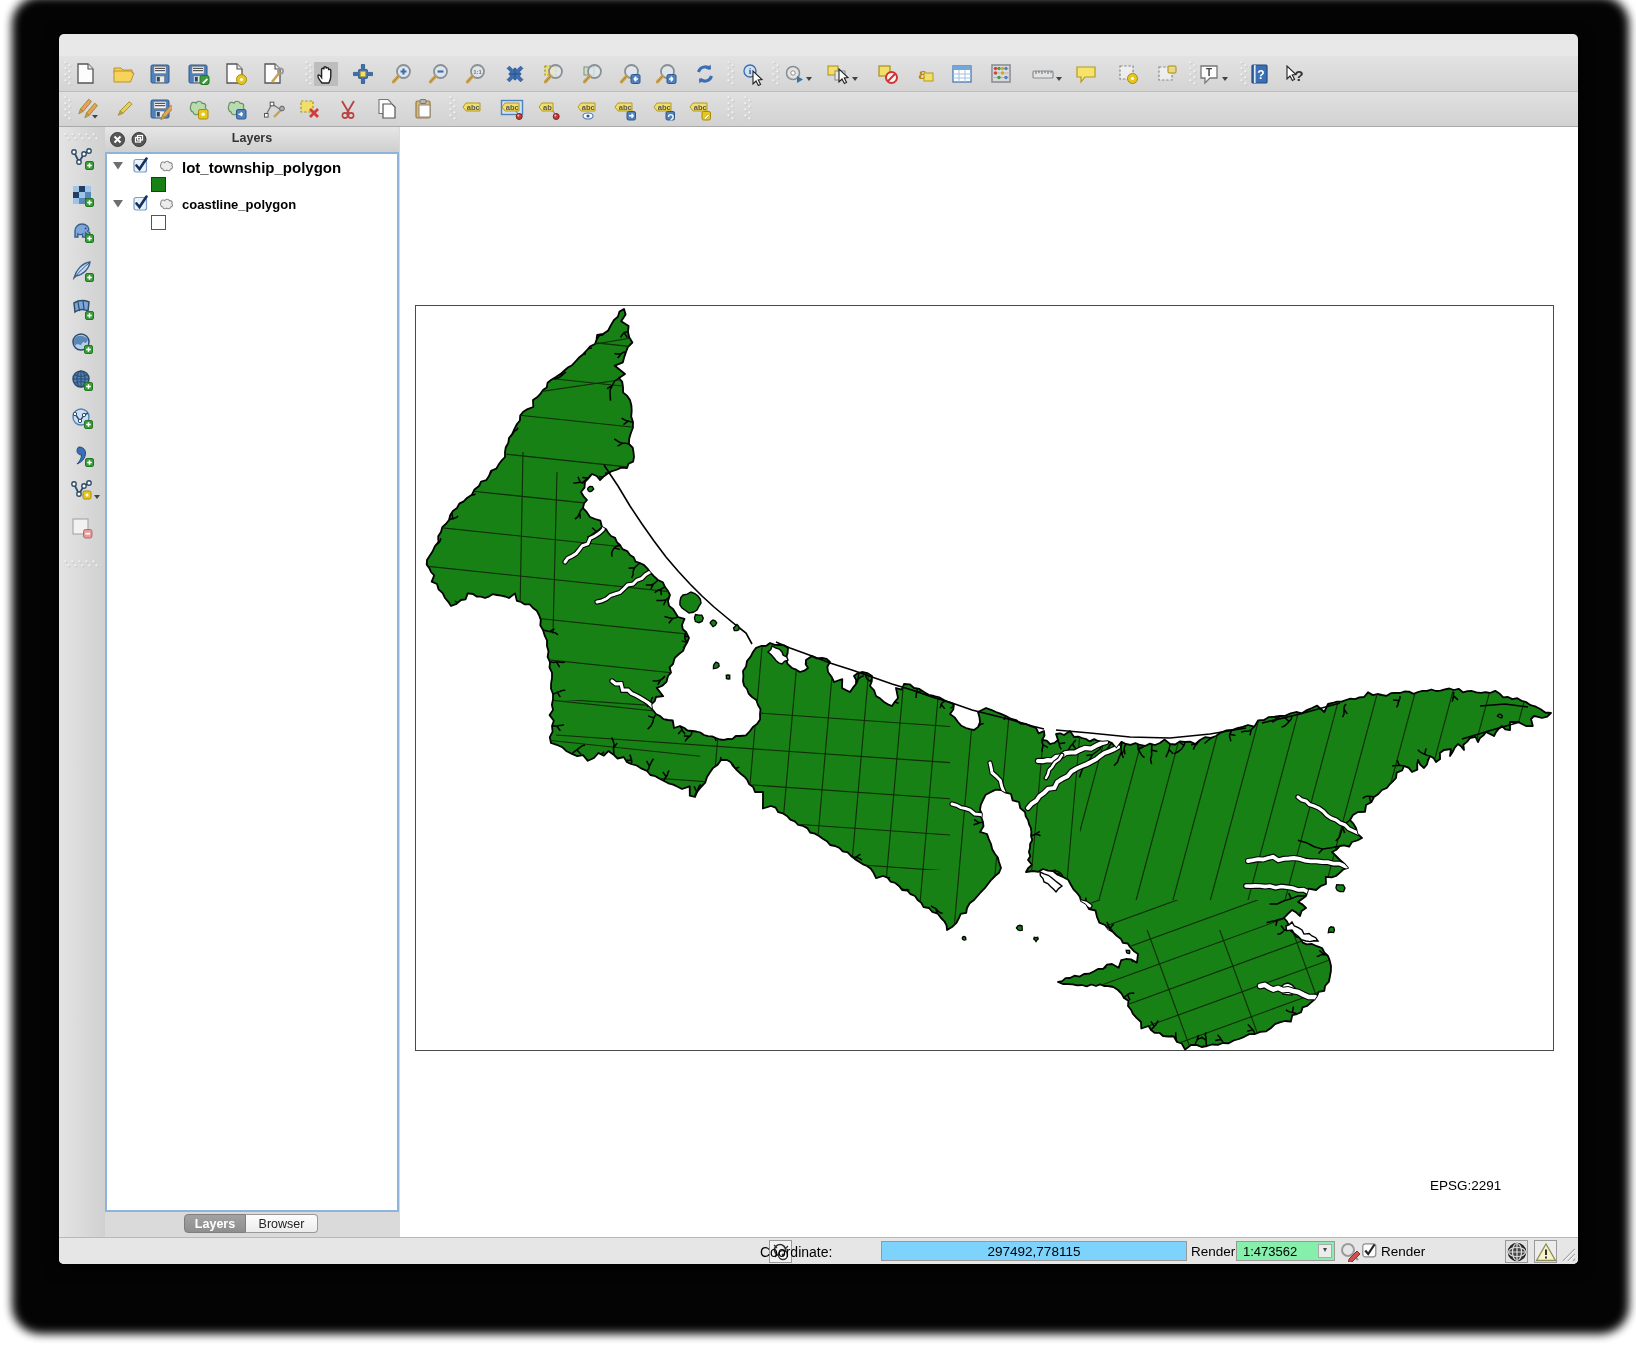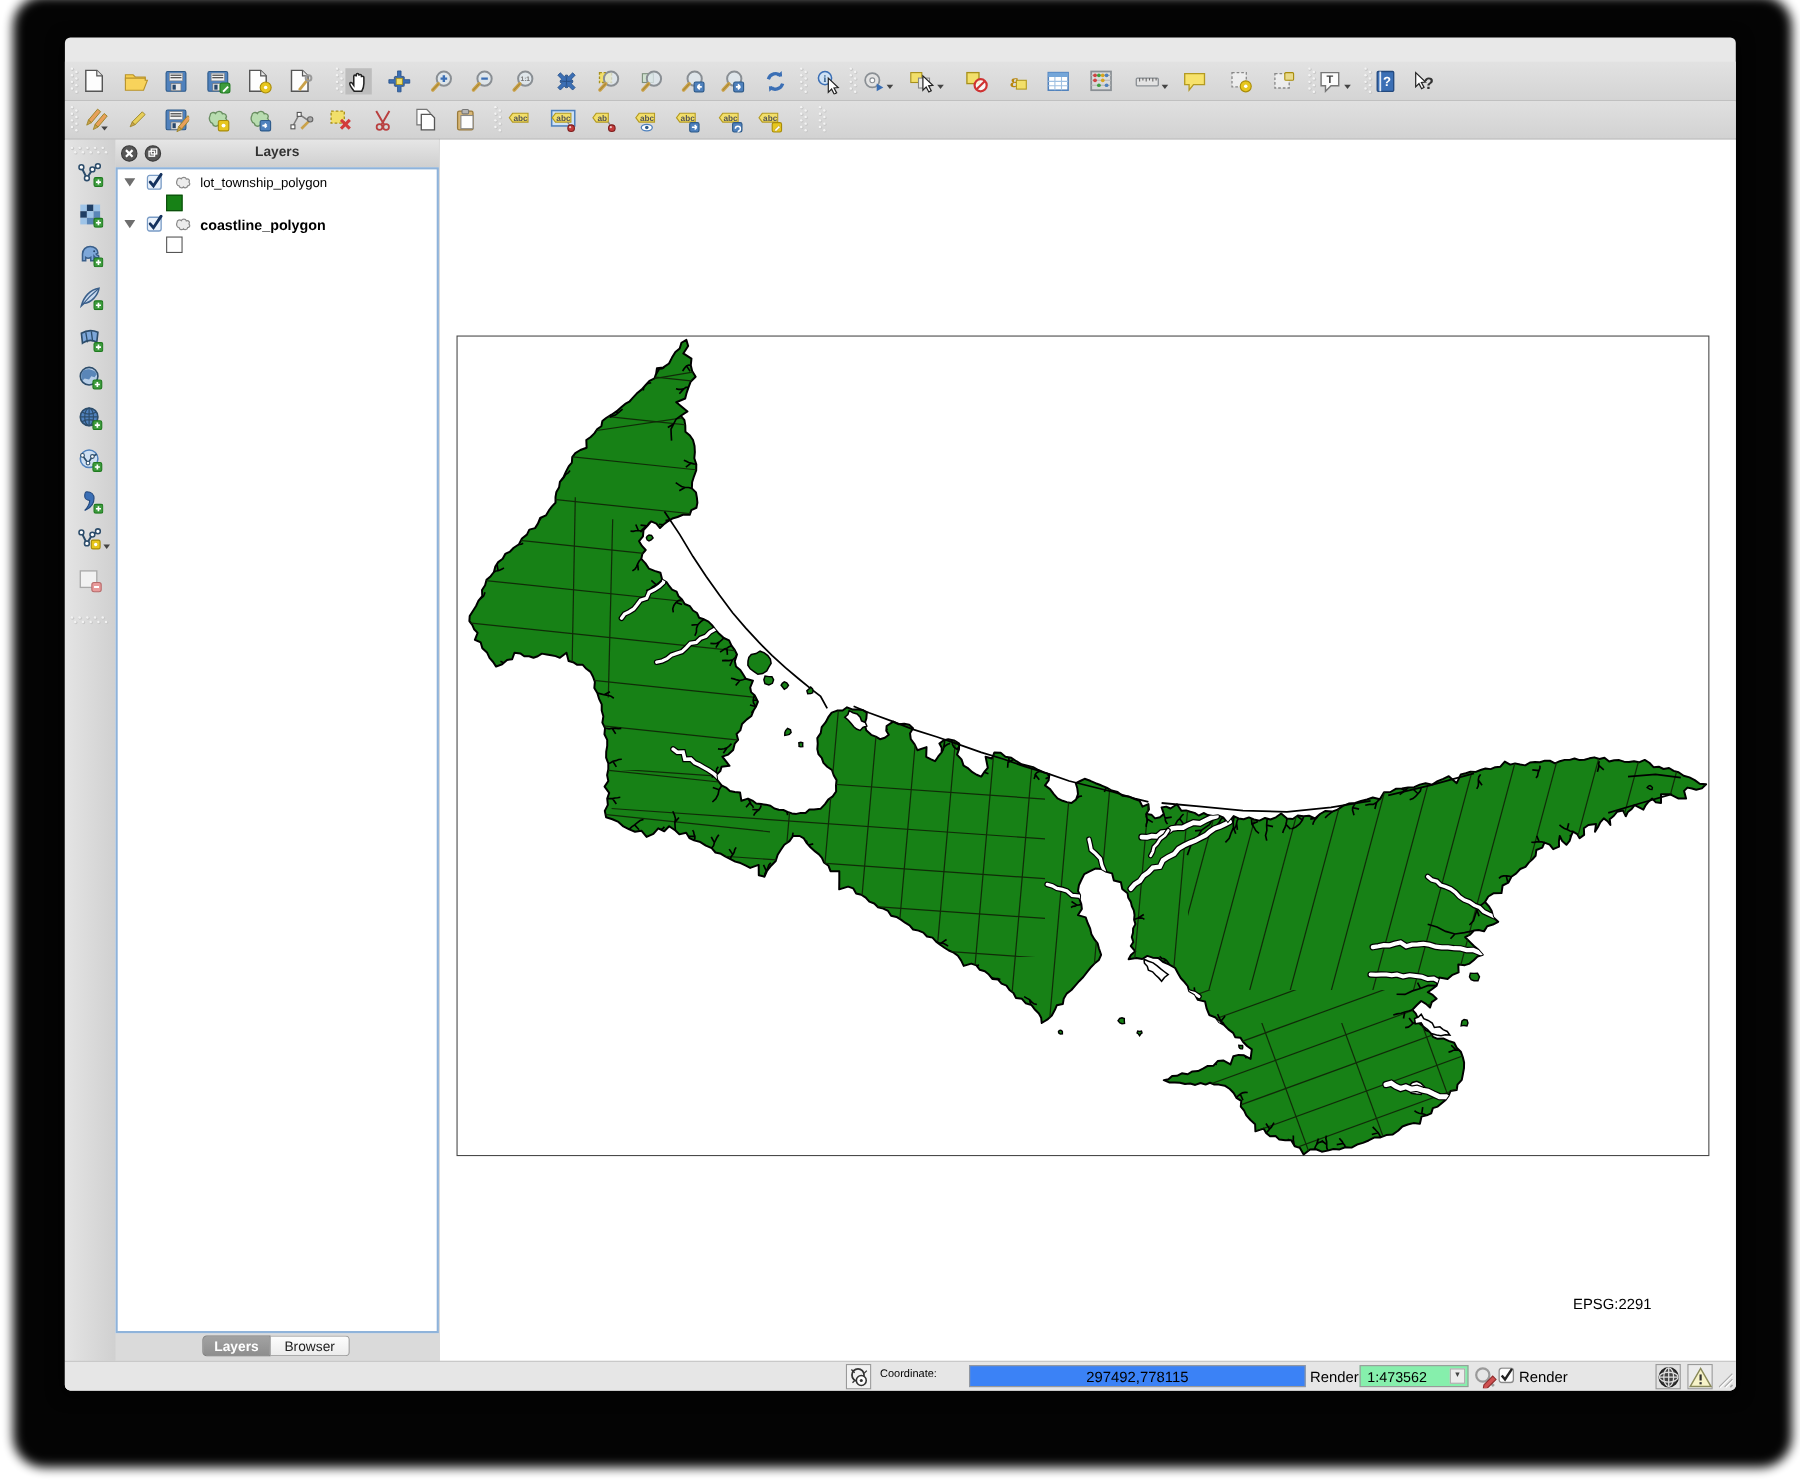--- a/index.html
+++ b/index.html
@@ -681,21 +681,21 @@
 <svg class="abs" style="left:113px;top:161px" width="10" height="9" viewBox="0 0 10 9">
     <path d="M0 1 h10 l-5 7.5z" fill="#6e6e6e"></path>
   </svg>
 <svg class="abs" style="left:133px;top:157px" width="17" height="16" viewBox="0 0 17 16">
     <rect x="1" y="2.5" width="12.5" height="12.5" rx="2" fill="#eaf2fb" stroke="#7a9cc6" stroke-width="1.2"></rect>
     <path d="M3.5 8.5 L6.5 12 L13.5 1.5" fill="none" stroke="#15325e" stroke-width="2.6" stroke-linecap="round"></path>
   </svg>
 <svg class="abs" style="left:159px;top:160px" width="17" height="13" viewBox="0 0 17 13">
     <path d="M2 4 c0-2 2.4-2.6 3.8-1.4 c.8-1.8 4-1.8 4.6.2 c2-.6 3.6 1.2 2.4 2.8 c1.4 1.2.6 3.4-1.2 3.4 c-.2 1.8-2.8 2.2-3.8 1 c-1.2 1.4-3.8.8-4-1 C1.6 9 1 5.8 2 4 z" fill="#ececec" stroke="#8a8a8a" stroke-width="1.1"></path>
   </svg>
-<div class="abs" style="left:182px;top:159px;font-size:12px;font-weight:normal;color:#000">lot_township_polygon</div>
+<div class="abs" style="left:182px;top:159px;font-size:15px;font-weight:bold;color:#000">lot_township_polygon</div>
 <div class="abs" style="left:151px;top:177px;width:15px;height:15px;background:#178116;border:1px solid #0c4a0c"></div>
 <svg class="abs" style="left:113px;top:199px" width="10" height="9" viewBox="0 0 10 9">
     <path d="M0 1 h10 l-5 7.5z" fill="#6e6e6e"></path>
   </svg>
 <svg class="abs" style="left:133px;top:195px" width="17" height="16" viewBox="0 0 17 16">
     <rect x="1" y="2.5" width="12.5" height="12.5" rx="2" fill="#eaf2fb" stroke="#7a9cc6" stroke-width="1.2"></rect>
     <path d="M3.5 8.5 L6.5 12 L13.5 1.5" fill="none" stroke="#15325e" stroke-width="2.6" stroke-linecap="round"></path>
   </svg>
 <svg class="abs" style="left:159px;top:198px" width="17" height="13" viewBox="0 0 17 13">
     <path d="M2 4 c0-2 2.4-2.6 3.8-1.4 c.8-1.8 4-1.8 4.6.2 c2-.6 3.6 1.2 2.4 2.8 c1.4 1.2.6 3.4-1.2 3.4 c-.2 1.8-2.8 2.2-3.8 1 c-1.2 1.4-3.8.8-4-1 C1.6 9 1 5.8 2 4 z" fill="#ececec" stroke="#8a8a8a" stroke-width="1.1"></path>
@@ -703,22 +703,22 @@
 <div class="abs" style="left:182px;top:197px;font-size:13px;font-weight:bold;color:#000">coastline_polygon</div>
 <div class="abs" style="left:151px;top:215px;width:15px;height:15px;background:#fff;border:1px solid #555"></div>
 <div class="tab" style="left:184px;top:1214px;width:62px;background:linear-gradient(#a2a2a2,#8e8e8e);color:#fff;border:1px solid #7e7e7e;border-radius:4px 0 0 4px;font-weight:bold">Layers</div>
 <div class="tab" style="left:246px;top:1214px;width:72px;background:linear-gradient(#fdfdfd,#ececec);color:#222;border:1px solid #9a9a9a;border-left:none;border-radius:0 4px 4px 0">Browser</div>
 <div class="abs" style="left:769px;top:1240px;width:23px;height:23px;background:#f2f2f2;border:1px solid #9a9a9a"><svg width="22" height="22" viewBox="0 0 22 22">
       <circle cx="10" cy="9" r="5.5" fill="none" stroke="#333" stroke-width="1.6"></circle>
       <circle cx="13" cy="14" r="4.5" fill="#fff" stroke="#333" stroke-width="1.4"></circle>
       <circle cx="13" cy="14" r="1.4" fill="#333"></circle>
       <path d="M4 4 l3 3 M18 5 l-2.5 2.5 M5 16 l2-2" stroke="#333" stroke-width="1.2"></path>
     </svg></div>
-<div class="abs" style="left:800px;top:1244px;font-size:10px">Coordinate:</div>
-<div class="abs" style="left:881px;top:1241px;width:306px;height:20px;background:#3b82f6;border:1px solid #999;font-size:13.5px;text-align:center;padding-top:2px">297492,778115</div>
+<div class="abs" style="left:760px;top:1244px;font-size:14px">Coordinate:</div>
+<div class="abs" style="left:881px;top:1241px;width:306px;height:20px;background:#7dd3fc;border:1px solid #999;font-size:13.5px;text-align:center;padding-top:2px">297492,778115</div>
 <div class="abs" style="left:1191px;top:1244px;font-size:13.5px">Render</div>
 <div class="abs" style="left:1236px;top:1241px;width:99px;height:20px;background:#86efac;border:1px solid #999;font-size:13px;padding:2px 0 0 6px">1:473562<span style="position:absolute;right:2px;top:2px;width:14px;height:14px;background:#ececec;border:1px solid #aaa;font-size:8px;text-align:center;color:#444">▾</span></div>
 <div class="abs" style="left:1339px;top:1240px;width:22px;height:22px"><svg width="22" height="22" viewBox="0 0 22 22">
       <circle cx="9" cy="10" r="6" fill="none" stroke="#9a9a9a" stroke-width="2"></circle>
       <path d="M13 14 L19 20" stroke="#9a9a9a" stroke-width="2.4"></path>
       <path d="M10 19 l8-8 3 3-8 8 -3.6.6 z" fill="#d05050" stroke="#8e2e2e" stroke-width="1"></path>
     </svg></div>
 <svg class="abs" style="left:1362px;top:1243px" width="15" height="15" viewBox="0 0 15 15">
     <rect x=".8" y=".8" width="13" height="13" rx="2.5" fill="#fdfdfd" stroke="#8a8a8a" stroke-width="1.2"></rect>
     <path d="M3.2 7.5 L6.2 11 L12.5 1.5" fill="none" stroke="#222" stroke-width="2.2"></path>

